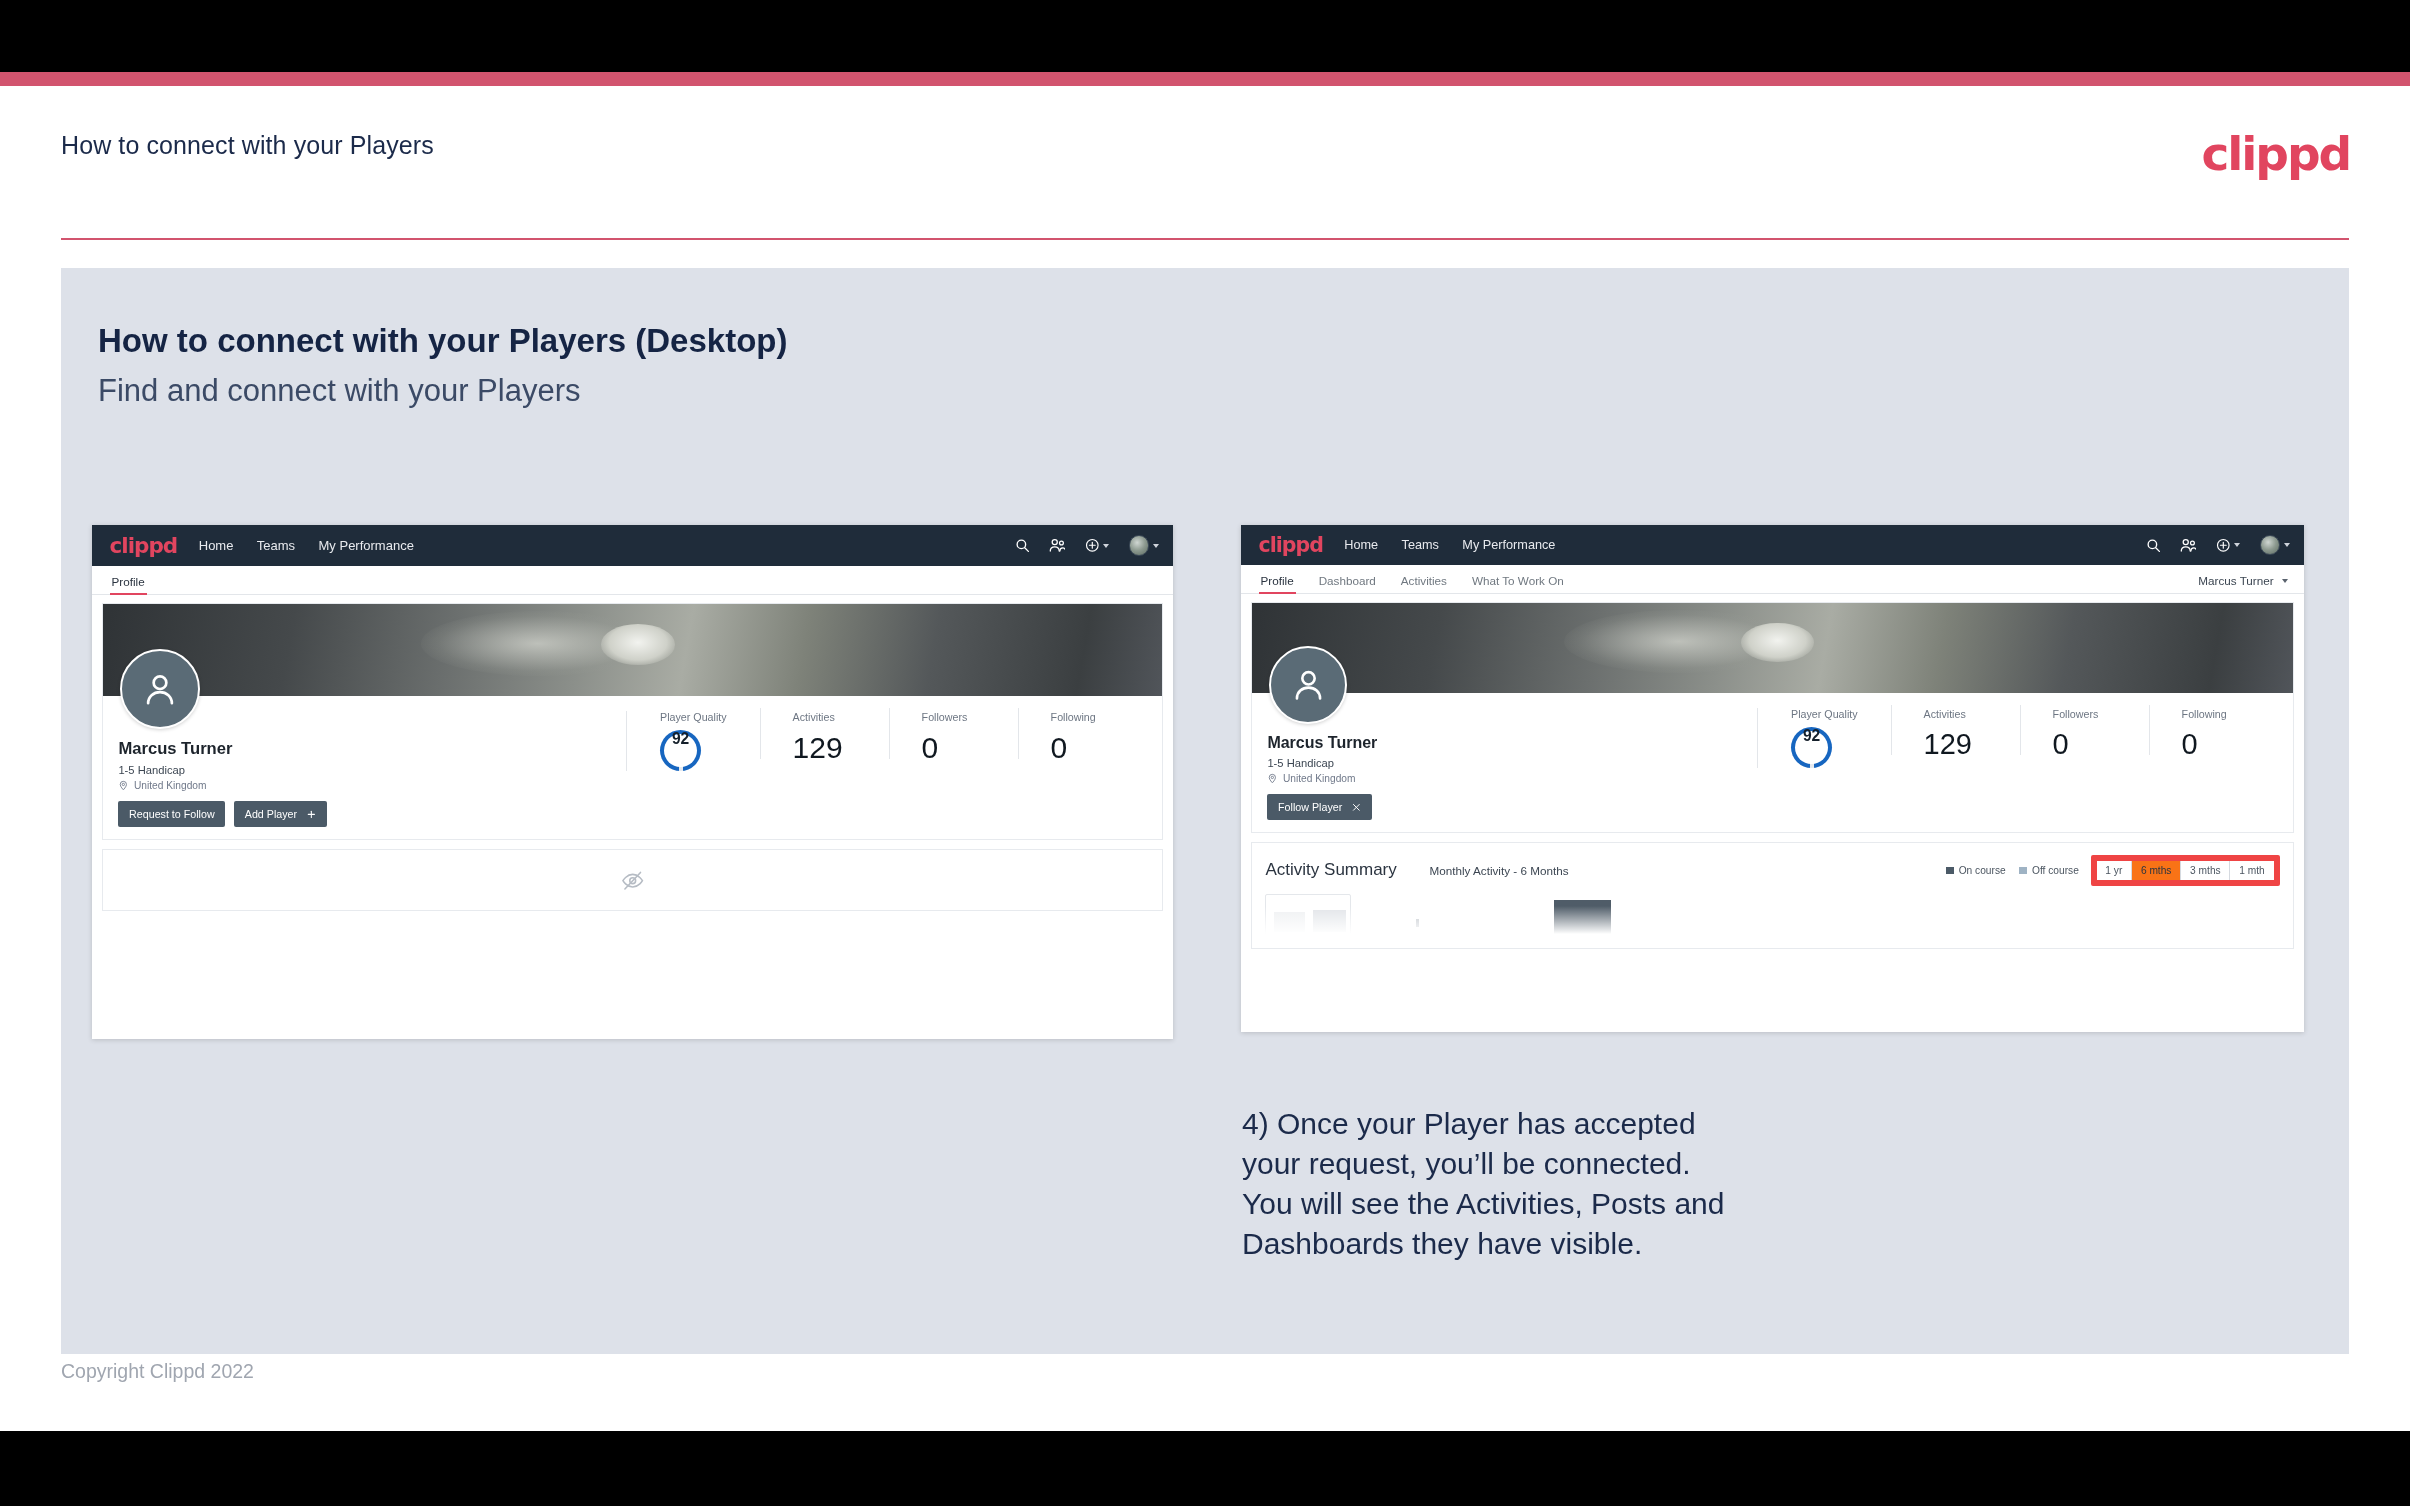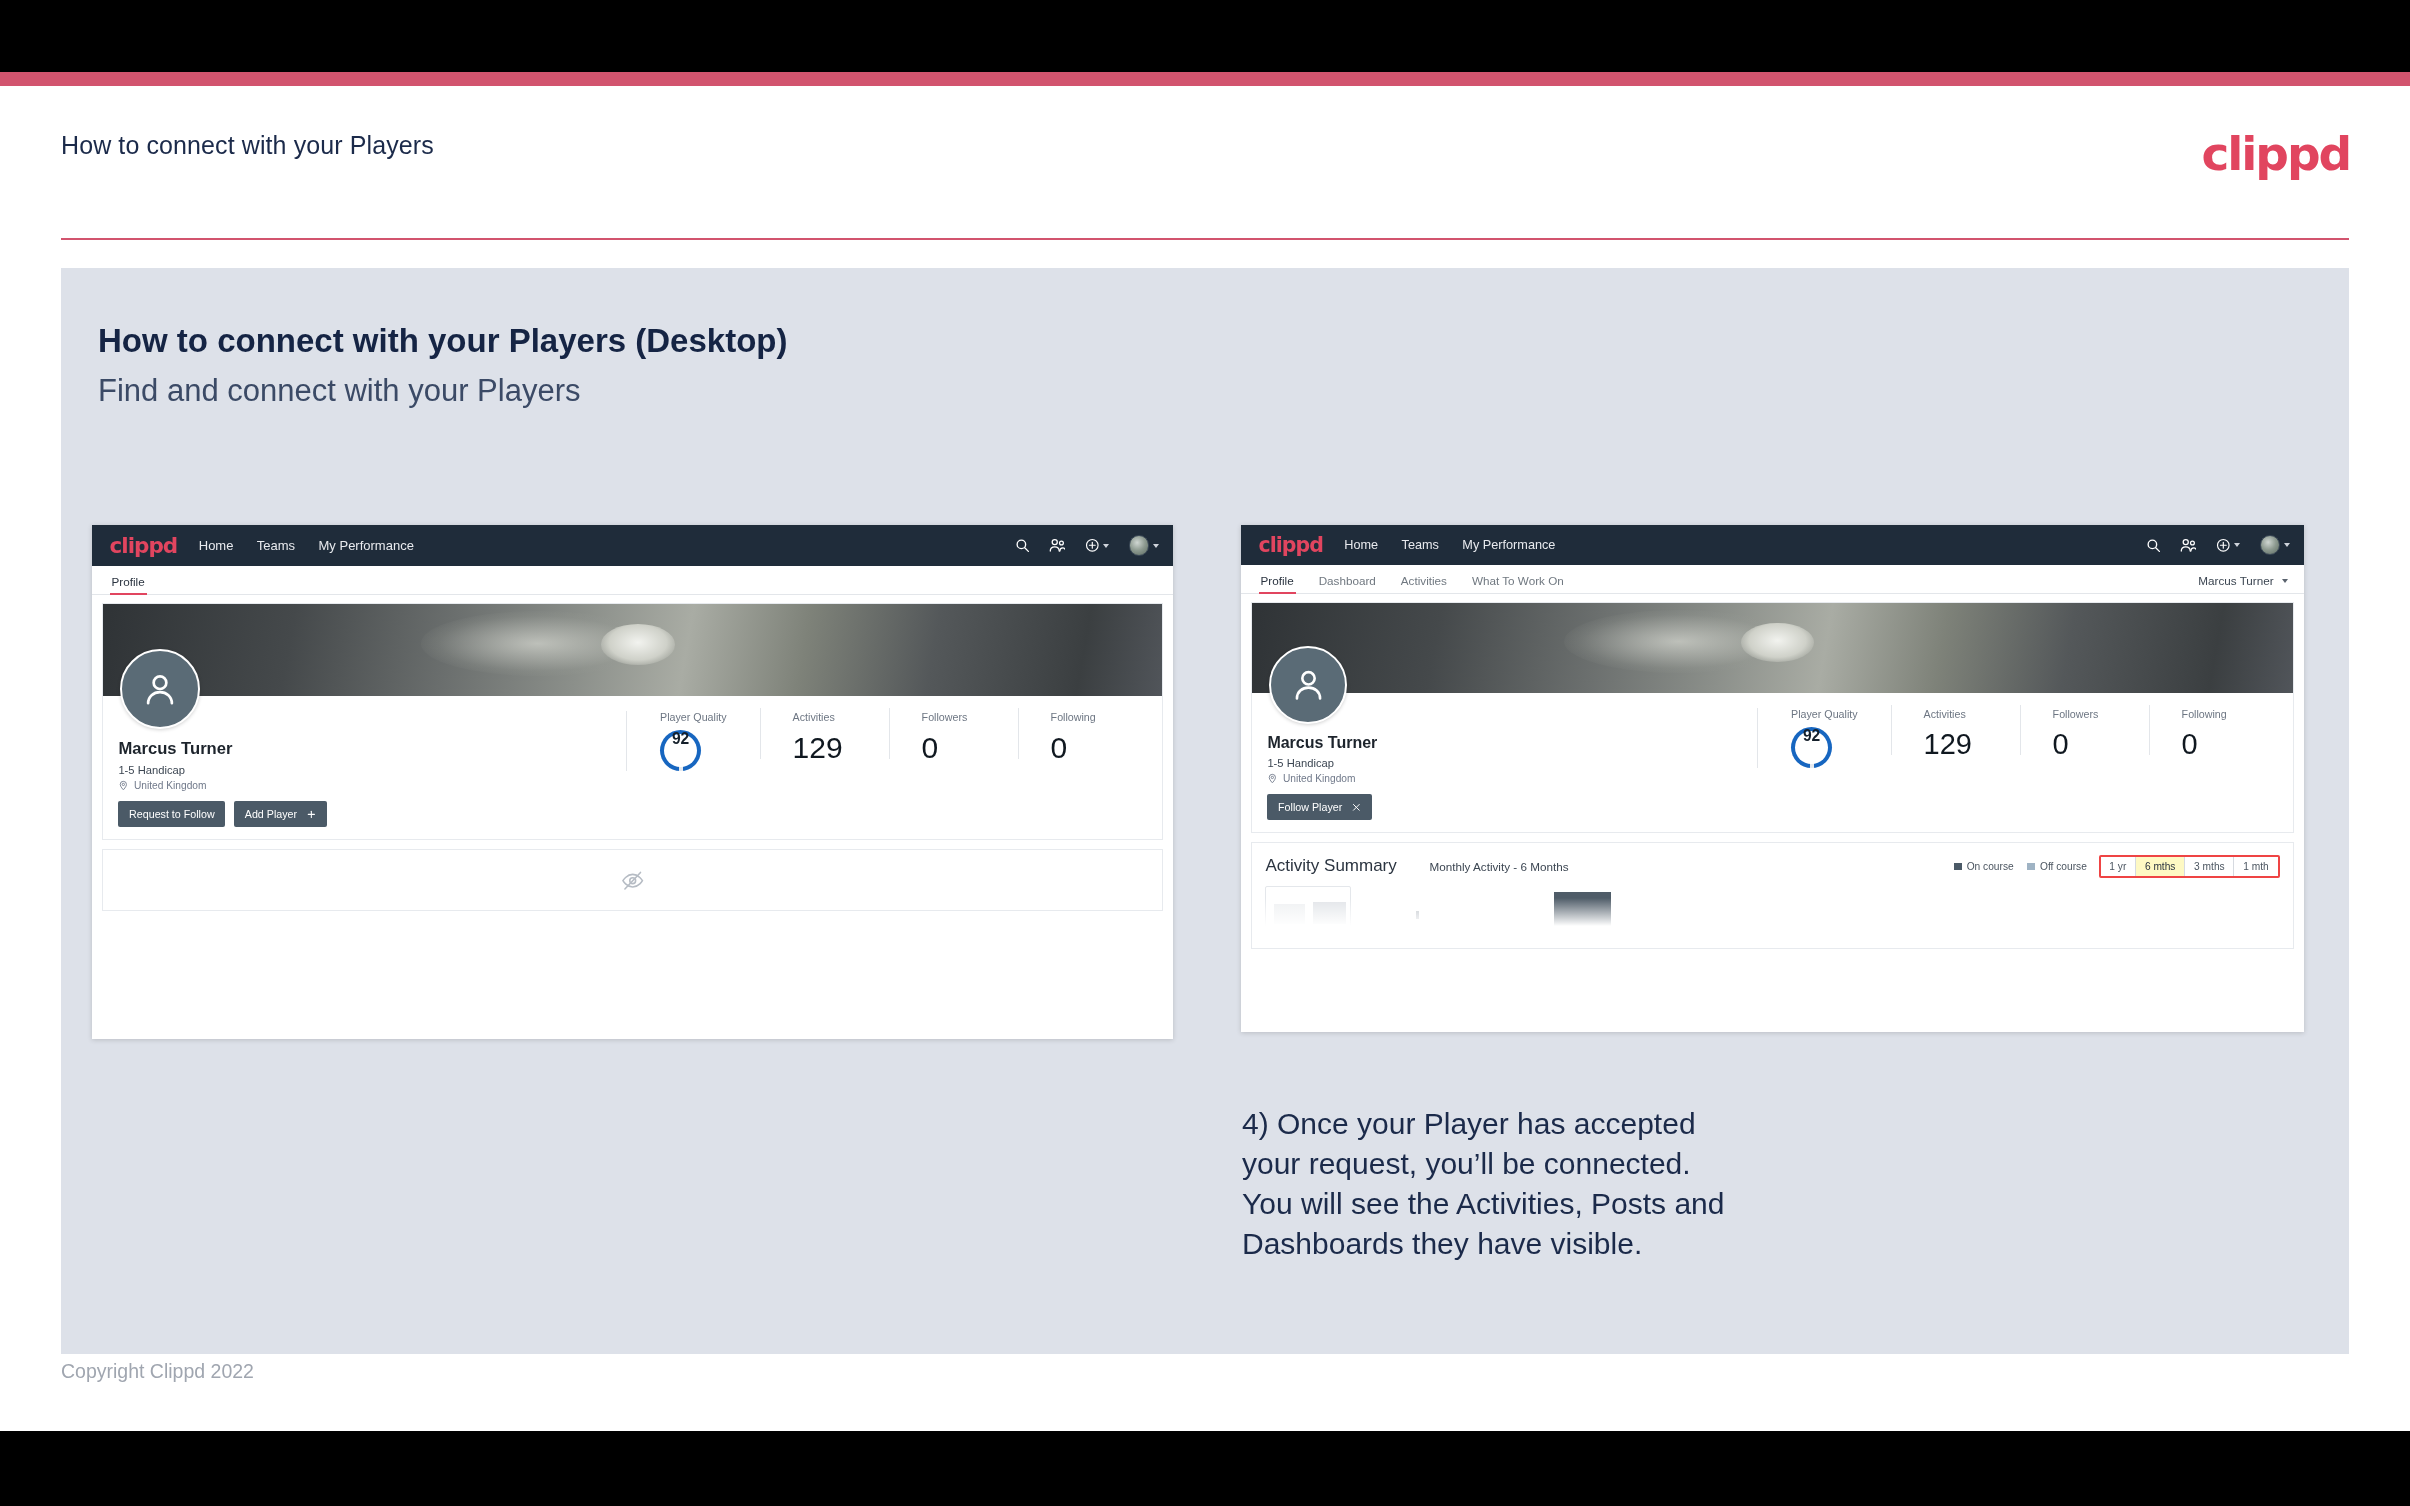--- a/index.html
+++ b/index.html
@@ -231,25 +231,25 @@
     border: 1px solid #e7eaee; height: 107px; overflow: hidden;
   }
   .act-head { display: flex; align-items: center; padding: 11.7px 13.7px 0 13.7px; }
   .act-title { font-size: 17px; font-weight: 400; color: #2b3440; width: 164px; }
   .act-sub { font-size: 11.7px; color: #3c4652; }
   .act-legend { margin-left: auto; display: flex; align-items: center; gap: 13.7px; margin-right: 11.7px; }
   .lg { display: flex; align-items: center; gap: 4.9px; font-size: 10.2px; color: #4b5560; }
   .sw { width: 7.8px; height: 7.8px; }
   .sw-on { background: #4b5a67; }
   .sw-off { background: #9fb3c4; }
-  .seg { display: flex; border: 2px solid #ef4444; border-radius: 2px; overflow: hidden; }
+  .seg { display: flex; border: 6px solid #ef4444; border-radius: 2px; overflow: hidden; }
   .seg div { font-size: 10.2px; color: #4b5560; padding: 3.9px 8.8px; background: #fff;
              border-right: 1px solid #d6dae0; white-space: nowrap; }
   .seg div:last-child { border-right: none; }
-  .seg div.on { background: #fef9c3; color: #2b3440; }
+  .seg div.on { background: #f97316; color: #2b3440; }
 
   .act-body { position: relative; height: 45px; margin-top: 7.8px; }
   .ghost-card {
     position: absolute; left: 13.7px; top: 0; width: 86px; height: 45px;
     border: 1px solid #e4e7eb; border-radius: 2px; background:#fff;
   }
   .ghost-card i { position: absolute; display:block; background:#eef0f2; }
   .ghost-card i:nth-child(1){ left:7.8px; top:17.6px; width:31px; height:19.5px; }
   .ghost-card i:nth-child(2){ left:47px; top:15.6px; width:33px; height:21.5px; background:#e1e4e8; }
   .bar-ghost { position: absolute; left: 302px; top: 5.9px; width: 57px; height: 35px; background: #4f5c68; }

